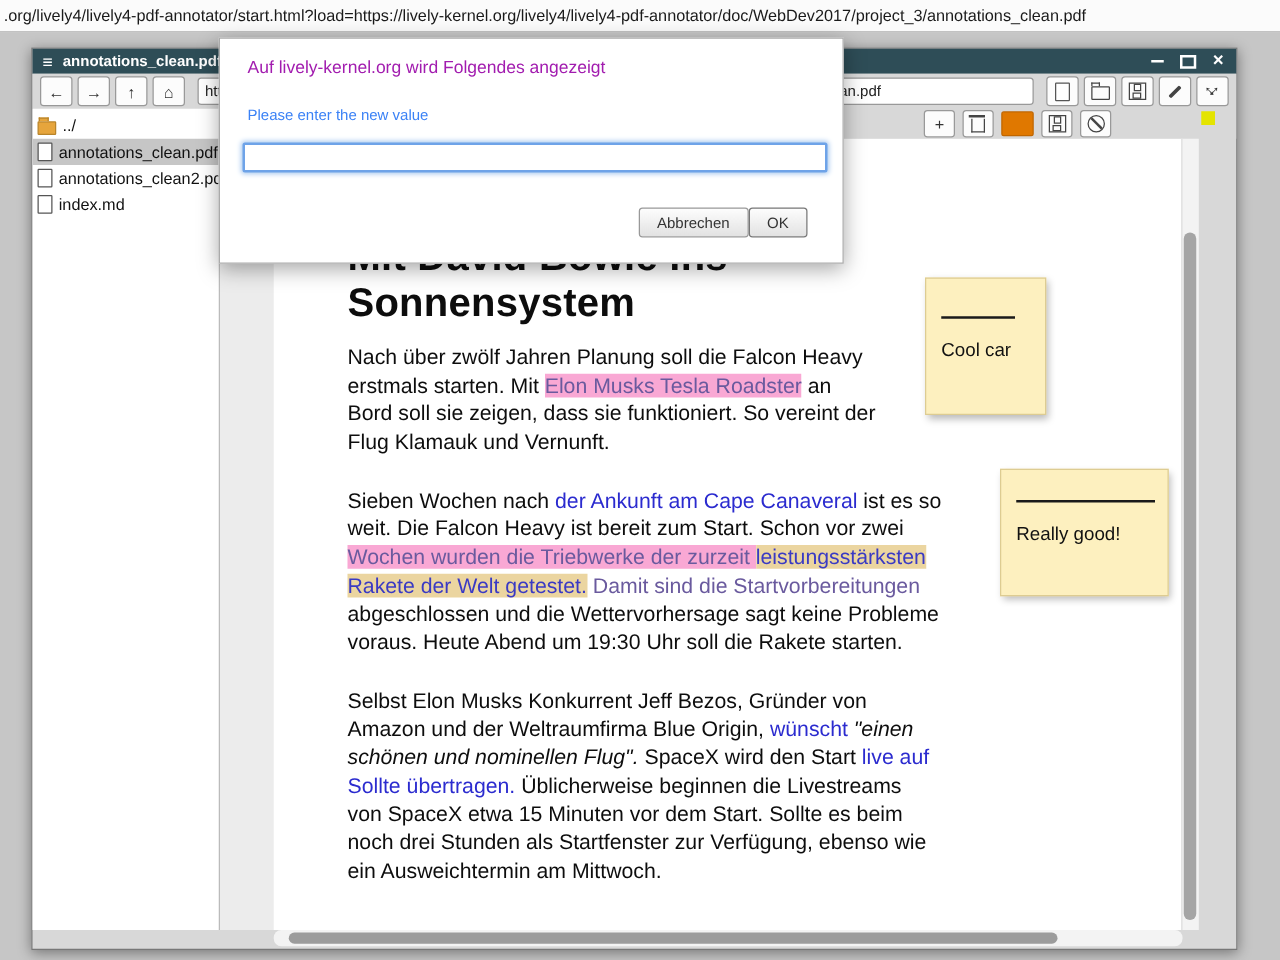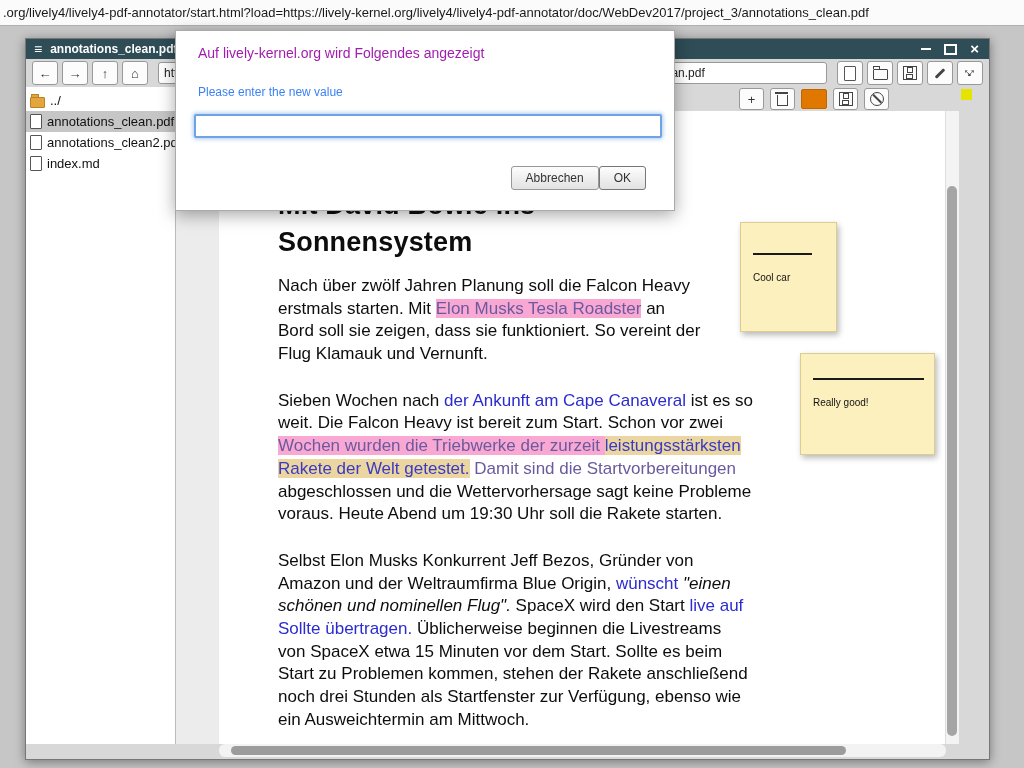--- a/index.html
+++ b/index.html
@@ -46,40 +46,40 @@
   .file-row{height:21px;display:flex;align-items:center;gap:5px;padding-left:4px;font-size:13px;
             color:#111;white-space:nowrap;overflow:hidden;}
   .file-row.selected{background:#c6c6c6;}
 
   
   .pdf-wrap{position:absolute;top:72px;left:150px;right:30px;bottom:15px;background:#ececec;overflow:hidden;}
   .pdf-page{position:absolute;left:43px;top:0;right:13px;bottom:0;background:#fff;}
   .pdf-text{position:absolute;left:59px;top:76px;width:560px;font-size:17px;color:#0d0d0d;}
   .pdf-line{white-space:nowrap;line-height:22.7px;height:22.7px;}
   .pdf-heading{margin-bottom:14px;}
-  .pdf-heading .pdf-line{line-height:37px;height:37px;font-size:27px;font-weight:bold;letter-spacing:.2px;}
+  .pdf-heading .pdf-line{line-height:37px;height:37px;font-size:32px;font-weight:bold;letter-spacing:.2px;}
   .pdf-para{margin-bottom:24px;}
   .seg-plain{color:#0d0d0d;}
   .seg-link{color:#2b2bcf;}
   .seg-purple{color:#6a5a9e;}
   .seg-hl-purple{color:#6a5a9e;background:#f9a8d4;}
   .seg-hl-link{color:#3a3ac4;background:#ebd5a0;}
   .seg-italic{font-style:italic;}
 
   
   .v-scroll{position:absolute;top:0;right:0;width:13px;bottom:0;background:#f3f3f3;border-left:1px solid #ddd;}
   .v-thumb{position:absolute;top:75px;left:1px;width:10px;height:550px;background:#a5a5a5;border-radius:5px;}
   .h-scroll{position:absolute;left:193px;right:43px;bottom:2px;height:13px;background:#f3f3f3;border-radius:6px;}
   .h-thumb{position:absolute;left:12px;top:2px;width:615px;height:9px;background:#9c9c9c;border-radius:5px;}
 
   
   .note{position:absolute;background:#fdf0bf;border:1px solid #ddcc92;box-shadow:2px 3px 6px rgba(0,0,0,.28);
-        z-index:5;font-size:10px;color:#111;}
+        z-index:5;font-size:15px;color:#111;}
   .note-1{left:740px;top:222px;width:95px;height:108px;}
-  .note-2{left:800px;top:353px;width:133px;height:100px;}
+  .note-2{left:800px;top:375px;width:133px;height:100px;}
   .note-line{height:0;border-top:2px solid #1a1a1a;}
   .note-1 .note-line{margin:30px 24px 0 12px;}
   .note-2 .note-line{margin:24px 10px 0 12px;}
   .note-text{margin:17px 0 0 12px;}
 
   
   .dialog{position:absolute;left:175px;top:30px;width:500px;height:181px;background:#fff;
           border:1px solid #aaa;box-shadow:0 4px 16px rgba(0,0,0,.35);z-index:10;box-sizing:border-box;}
   .dialog-title{margin:14px 22px 0;font-size:14px;color:#a21caf;}
   .dialog-msg{margin:24px 22px 0;font-size:12px;color:#3b82f6;}
@@ -219,21 +219,20 @@
               <div class="pdf-line"><span class="seg-hl-link">Rakete der Welt getestet.</span><span class="seg-plain"> </span><span class="seg-purple">Damit sind die Startvorbereitungen</span></div>
               <div class="pdf-line"><span class="seg-plain">abgeschlossen und die Wettervorhersage sagt keine Probleme</span></div>
               <div class="pdf-line"><span class="seg-plain">voraus. Heute Abend um 19:30 Uhr soll die Rakete starten.</span></div>
             </div>
             <div class="pdf-para">
               <div class="pdf-line"><span class="seg-plain">Selbst Elon Musks Konkurrent Jeff Bezos, Gründer von</span></div>
               <div class="pdf-line"><span class="seg-plain">Amazon und der Weltraumfirma Blue Origin, </span><span class="seg-link">wünscht</span><span class="seg-plain"> </span><span class="seg-italic">"einen</span></div>
               <div class="pdf-line"><span class="seg-italic">schönen und nominellen Flug".</span><span class="seg-plain"> SpaceX wird den Start </span><span class="seg-link">live auf</span></div>
               <div class="pdf-line"><span class="seg-link">Sollte übertragen.</span><span class="seg-plain"> Üblicherweise beginnen die Livestreams</span></div>
               <div class="pdf-line"><span class="seg-plain">von SpaceX etwa 15 Minuten vor dem Start. Sollte es beim</span></div>
-              <div class="pdf-line"><span class="seg-plain">Start zu Problemen kommen, stehen der Rakete anschließend</span></div>
               <div class="pdf-line"><span class="seg-plain">noch drei Stunden als Startfenster zur Verfügung, ebenso wie</span></div>
               <div class="pdf-line"><span class="seg-plain">ein Ausweichtermin am Mittwoch.</span></div>
             </div>
           </div>
       </div>
       <div class="v-scroll">
         <div class="v-thumb"></div>
       </div>
     </div>
 

